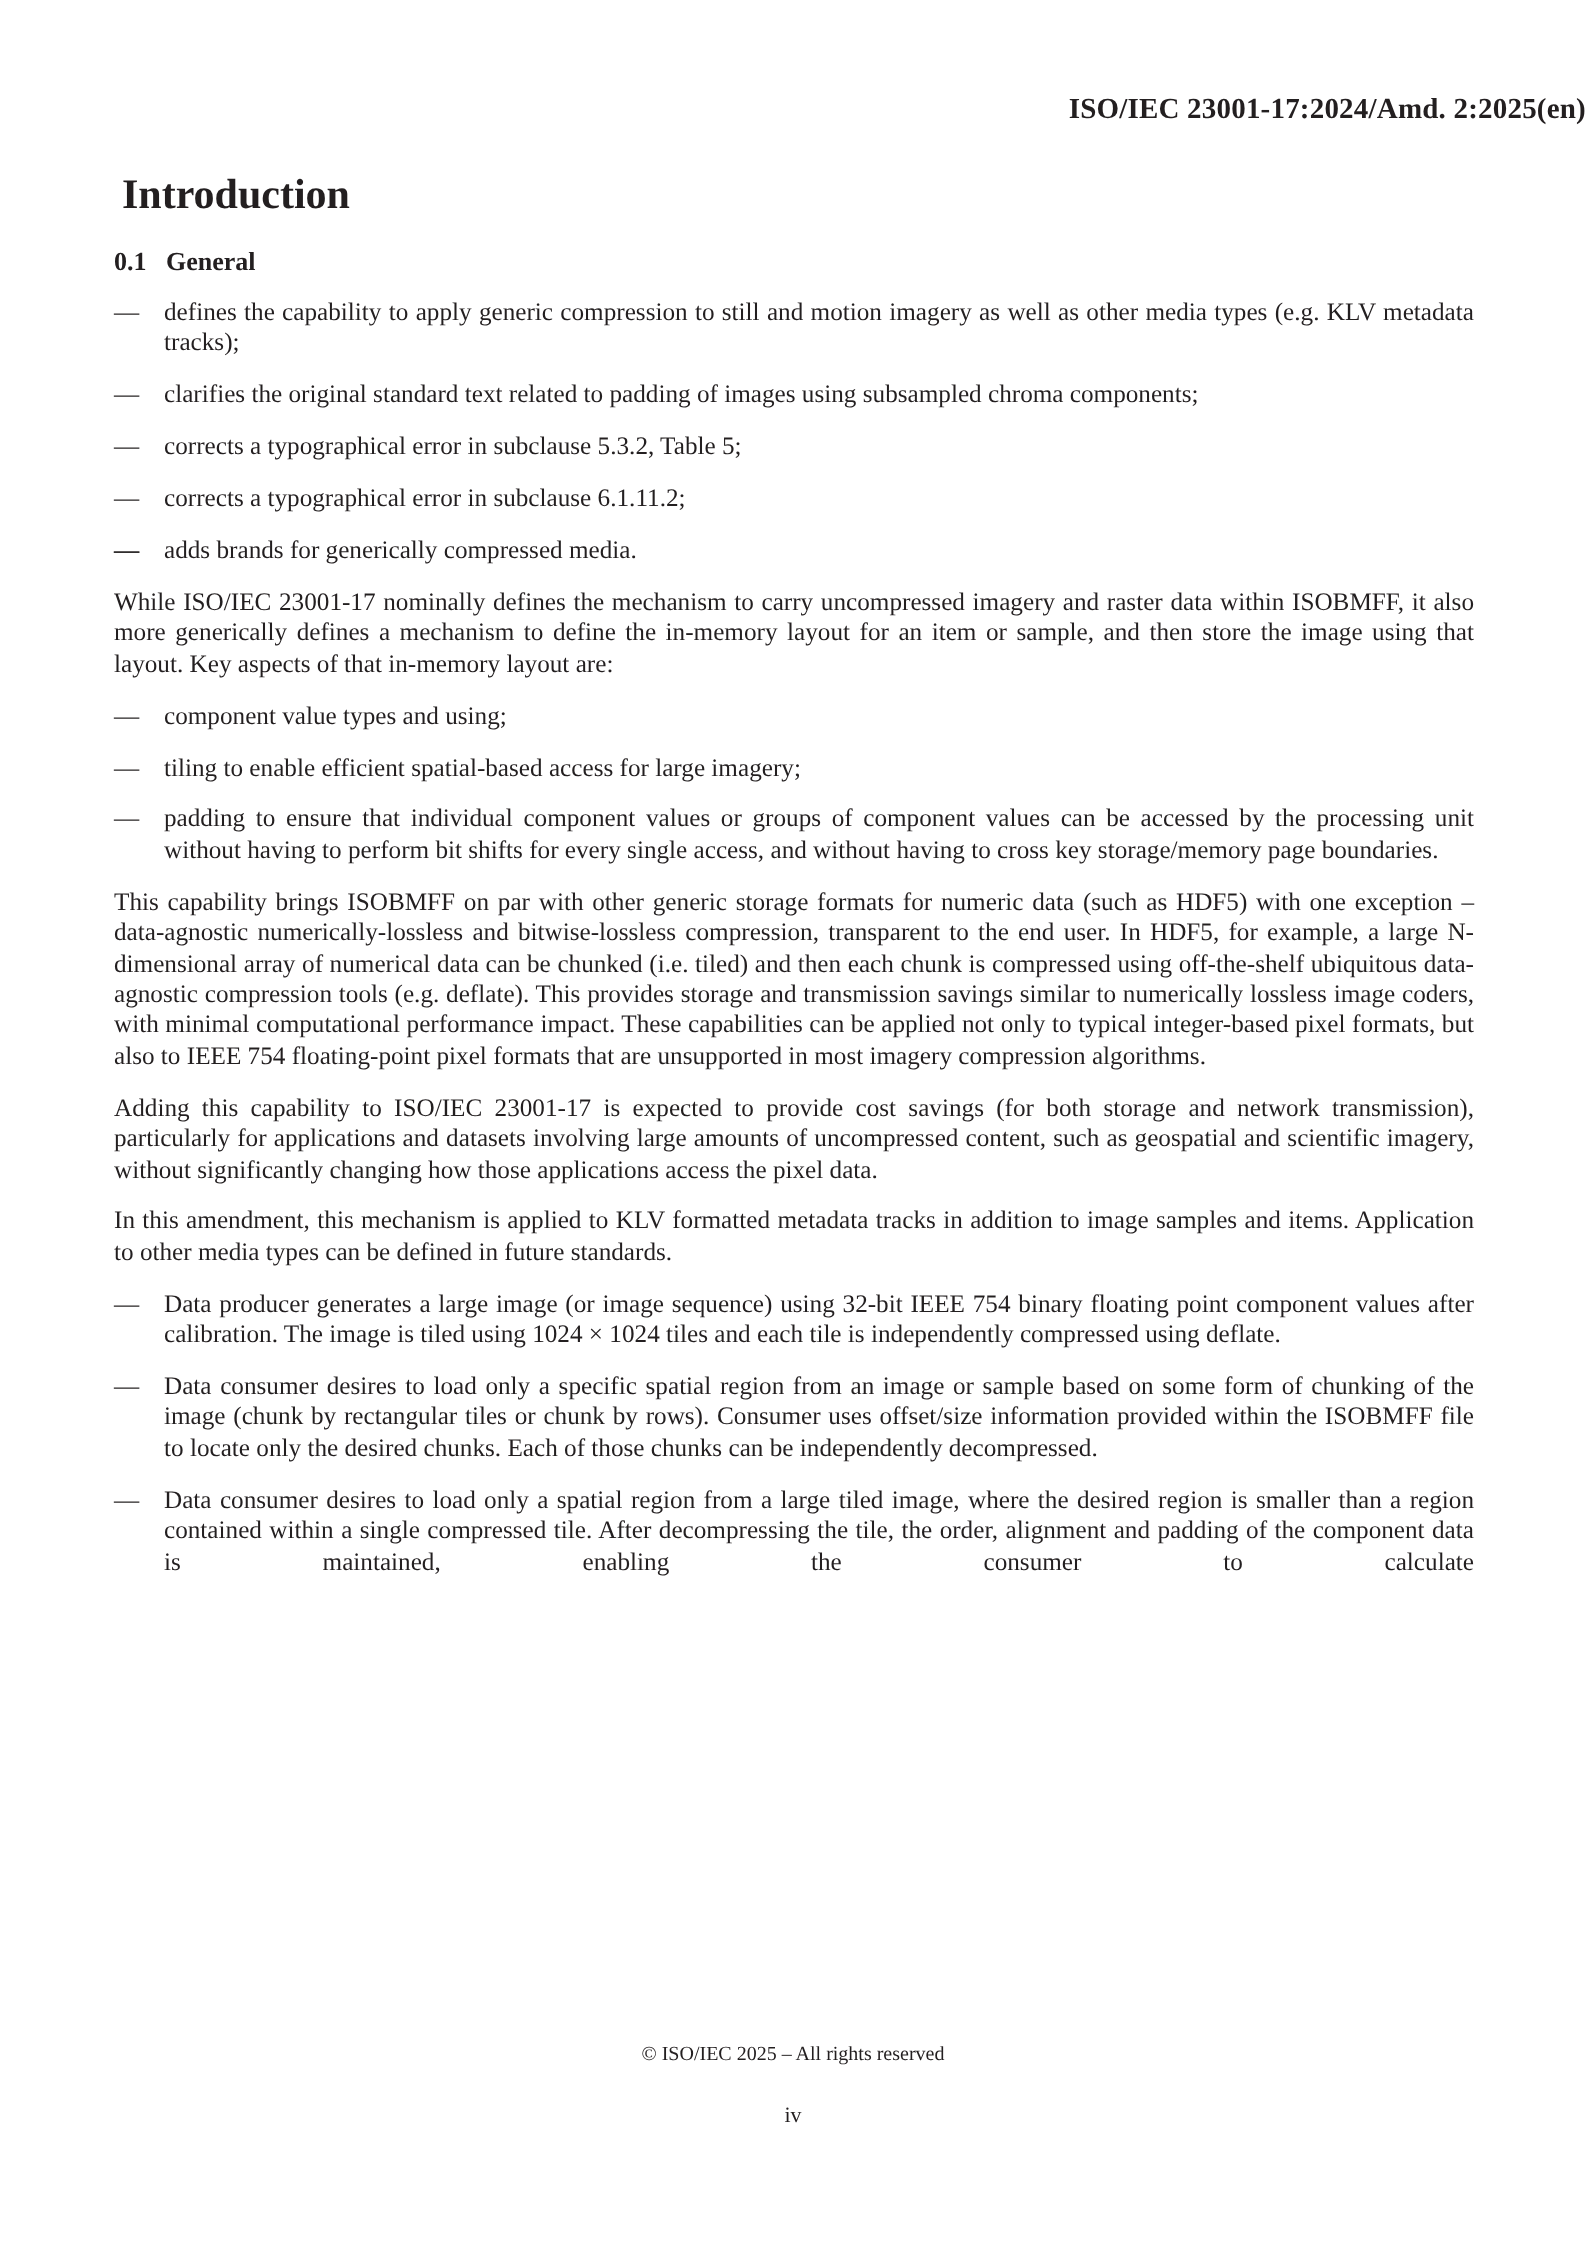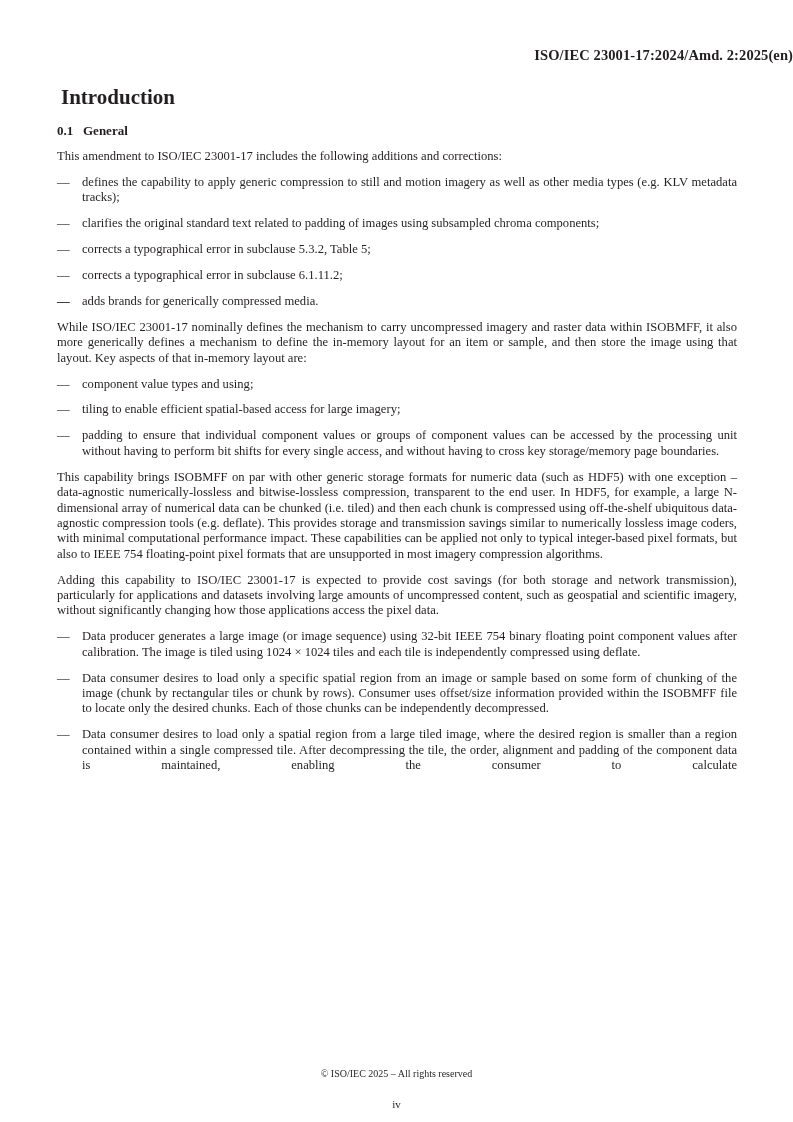--- a/index.html
+++ b/index.html
@@ -28,57 +28,57 @@
   }
   ul.dash-list { list-style: none; margin: 0 0 10.5px 0; padding: 0; }
   ul.dash-list li {
     position: relative; padding-left: 25px; margin-bottom: 10.5px; text-align: justify;
   }
   ul.dash-list li:last-child { margin-bottom: 0; }
   ul.dash-list li .dash {
     position: absolute; left: 0; top: 0;
   }
   .footer {
-    position: absolute; top: 1067px; left: 0; width: 793px; text-align: center;
+    position: absolute; top: 1021px; left: 0; width: 793px; text-align: center;
     font-size: 10px; line-height: 14px;
   }
   .footer .page-num { display: block; font-size: 11px; margin-top: 16px; }
 </style>
 </head>
 <body>
 
 <div class="page-header">ISO/IEC 23001-17:2024/Amd. 2:2025(en)</div>
 
 <div class="content">
   <h1 class="intro-title">Introduction</h1>
 
   <h2 class="section-heading">
     <span class="num">0.1</span><span>General</span>
   </h2>
-  <p class="para">This amendment to ISO/IEC 23001-17 includes the following additions and corrections:</p>
 
   <ul class="dash-list">
     <li><span class="dash">—</span><span>defines the capability to apply generic compression to still and motion imagery as well as other media types (e.g. KLV metadata tracks);</span></li>
     <li><span class="dash">—</span><span>clarifies the original standard text related to padding of images using subsampled chroma components;</span></li>
     <li><span class="dash">—</span><span>corrects a typographical error in subclause 5.3.2, Table 5;</span></li>
     <li><span class="dash">—</span><span>corrects a typographical error in subclause 6.1.11.2;</span></li>
     <li><span class="dash">—</span></li>
     <li><span class="dash">—</span><span>adds brands for generically compressed media.</span></li>
   </ul>
 
   <p class="para">While ISO/IEC 23001-17 nominally defines the mechanism to carry uncompressed imagery and raster data within ISOBMFF, it also more generically defines a mechanism to define the in-memory layout for an item or sample, and then store the image using that layout. Key aspects of that in-memory layout are:</p>
 
   <ul class="dash-list">
     <li><span class="dash">—</span><span>component value types and using;</span></li>
     <li><span class="dash">—</span><span>tiling to enable efficient spatial-based access for large imagery;</span></li>
     <li><span class="dash">—</span><span>padding to ensure that individual component values or groups of component values can be accessed by the processing unit without having to perform bit shifts for every single access, and without having to cross key storage/memory page boundaries.</span></li>
   </ul>
 
   <p class="para">This capability brings ISOBMFF on par with other generic storage formats for numeric data (such as HDF5) with one exception – data-agnostic numerically-lossless and bitwise-lossless compression, transparent to the end user. In HDF5, for example, a large N-dimensional array of numerical data can be chunked (i.e. tiled) and then each chunk is compressed using off-the-shelf ubiquitous data-agnostic compression tools (e.g. deflate). This provides storage and transmission savings similar to numerically lossless image coders, with minimal computational performance impact. These capabilities can be applied not only to typical integer-based pixel formats, but also to IEEE 754 floating-point pixel formats that are unsupported in most imagery compression algorithms.</p>
   <p class="para">Adding this capability to ISO/IEC 23001-17 is expected to provide cost savings (for both storage and network transmission), particularly for applications and datasets involving large amounts of uncompressed content, such as geospatial and scientific imagery, without significantly changing how those applications access the pixel data.</p>
+  <p class="para">In this amendment, this mechanism is applied to KLV formatted metadata tracks in addition to image samples and items. Application to other media types can be defined in future standards.</p>
 
 
   <ul class="dash-list">
     <li><span class="dash">—</span><span>Data producer generates a large image (or image sequence) using 32-bit IEEE 754 binary floating point component values after calibration. The image is tiled using 1024 × 1024 tiles and each tile is independently compressed using deflate.</span></li>
     <li><span class="dash">—</span><span>Data consumer desires to load only a specific spatial region from an image or sample based on some form of chunking of the image (chunk by rectangular tiles or chunk by rows). Consumer uses offset/size information provided within the ISOBMFF file to locate only the desired chunks. Each of those chunks can be independently decompressed.</span></li>
     <li style="text-align-last: justify;"><span class="dash">—</span><span>Data consumer desires to load only a spatial region from a large tiled image, where the desired region is smaller than a region contained within a single compressed tile. After decompressing the tile, the order, alignment and padding of the component data is maintained, enabling the consumer to calculate</span></li>
   </ul>
 </div>
 
 <div class="footer">

